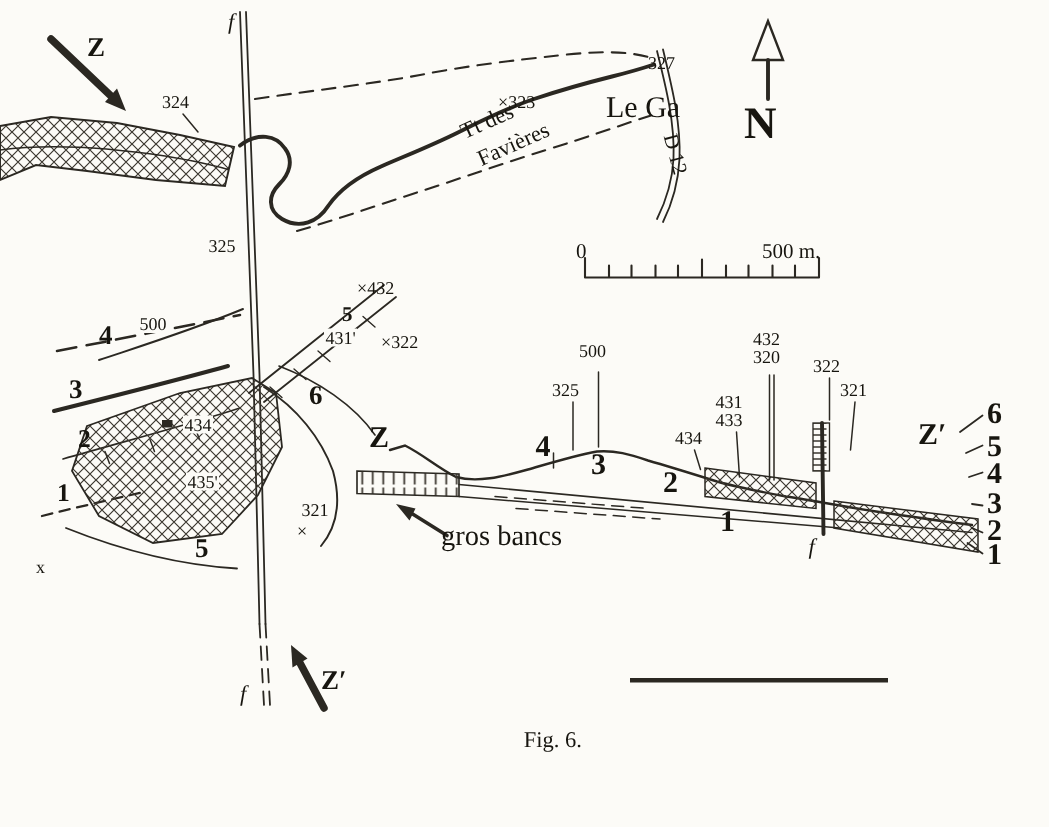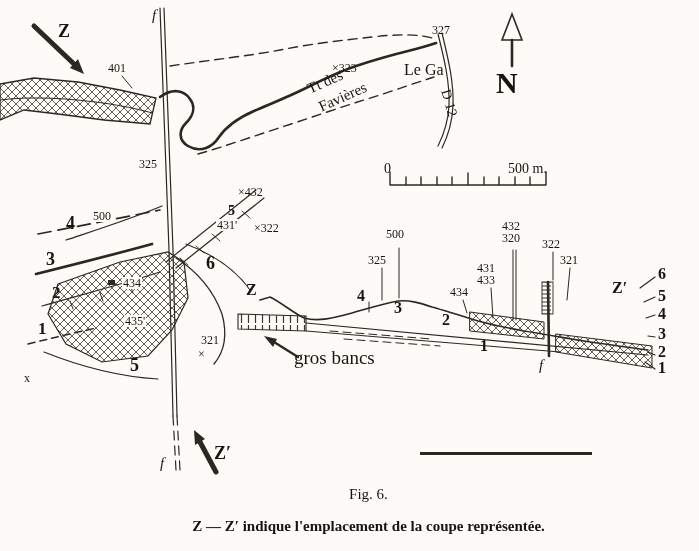--- a/index.html
+++ b/index.html
@@ -1,21 +1,21 @@
 <!DOCTYPE html>
 <html><head>
 <meta charset="utf-8">
 <style>
   html,body{margin:0;padding:0;background:#fcfbf7;}
   .fig{position:relative;width:699px;height:551px;background:#fcfbf7;overflow:hidden;margin:0 auto;
        font-family:"Liberation Serif",serif;color:#17150f;}
   .art{position:absolute;left:0;top:0;}
   .lbl{position:absolute;line-height:1;white-space:nowrap;font-family:"Liberation Serif",serif;color:#17150f;}
   .s12{font-size:12px}.s13{font-size:12px}.s14{font-size:14px}.s15{font-size:15px}
-  .s16{font-size:16px}.s17{font-size:17px}.s18{font-size:18px}.s19{font-size:19px}.s30{font-size:30px}
+  .s16{font-size:20px}.s17{font-size:17px}.s18{font-size:18px}.s19{font-size:19px}.s30{font-size:30px}
   .b{font-weight:bold}.i{font-style:italic}
   .halo{background:#fcfbf7;padding:0 1px;}
   .rot-stream{transform:rotate(-24deg);transform-origin:0 0;line-height:21px;}
   .rot-road{transform:rotate(75deg);transform-origin:0 0;}
   .center{left:0;right:0;text-align:center;padding-left:38px;}
   .coupe-wrap{position:absolute;left:422px;top:424px;}
   .coupe-main{font-size:21px;font-weight:bold;letter-spacing:0.55em;}
   .coupe-f{font-size:21px;font-weight:bold;margin-left:16px;}
   .coupe-underline{position:absolute;left:420px;top:452px;width:172px;height:3px;background:#2b2822;}
 </style>
@@ -145,23 +145,23 @@
       <g>
         <path d="M298,357 L274,342" stroke-width="2.4"></path>
         <polygon points="264,336 277,339 273,347" fill="#2b2822" stroke="none"></polygon>
       </g>
 
     </g>
   </svg>
 
   <div class="lbl s18 b" style="left:58px;top:22px">Z</div>
   <div class="lbl s15 i" style="left:152px;top:8px">f</div>
-  <div class="lbl s12" style="left:108px;top:62px">401</div>
+  <div class="lbl s12" style="left:108px;top:62px">324</div>
   <div class="lbl s12" style="left:332px;top:62px">×323</div>
-  <div class="lbl s12" style="left:432px;top:24px">327</div>
+  <div class="lbl s12" style="left:432px;top:36px">327</div>
   <div class="lbl s16" style="left:404px;top:62px">Le Ga</div>
   <div class="lbl s14 rot-road" style="left:452px;top:88px">D 12</div>
   <div class="lbl s30 b" style="left:496px;top:68px">N</div>
   <div class="lbl s14" style="left:384px;top:162px">0</div>
   <div class="lbl s14" style="left:508px;top:162px">500 m.</div>
 
   <div class="lbl s15 rot-stream" style="left:304px;top:80px">
     <div>Tt des</div>
     <div style="margin-left:3px">Favières</div>
   </div>
@@ -206,15 +206,14 @@
   <div class="lbl s16 b" style="left:658px;top:288px">5</div>
   <div class="lbl s16 b" style="left:658px;top:306px">4</div>
   <div class="lbl s16 b" style="left:658px;top:326px">3</div>
   <div class="lbl s16 b" style="left:658px;top:344px">2</div>
   <div class="lbl s16 b" style="left:658px;top:360px">1</div>
   <div class="lbl s19" style="left:294px;top:348px">gros bancs</div>
 
   <div class="coupe-underline"></div>
 
   <div class="lbl s15 center" style="top:487px">Fig. 6.</div>
-  <div class="lbl s15 b center" style="top:519px">Z — Z′ indique l'emplacement de la coupe représentée.</div>
 
 </div>
 
 </body></html>

